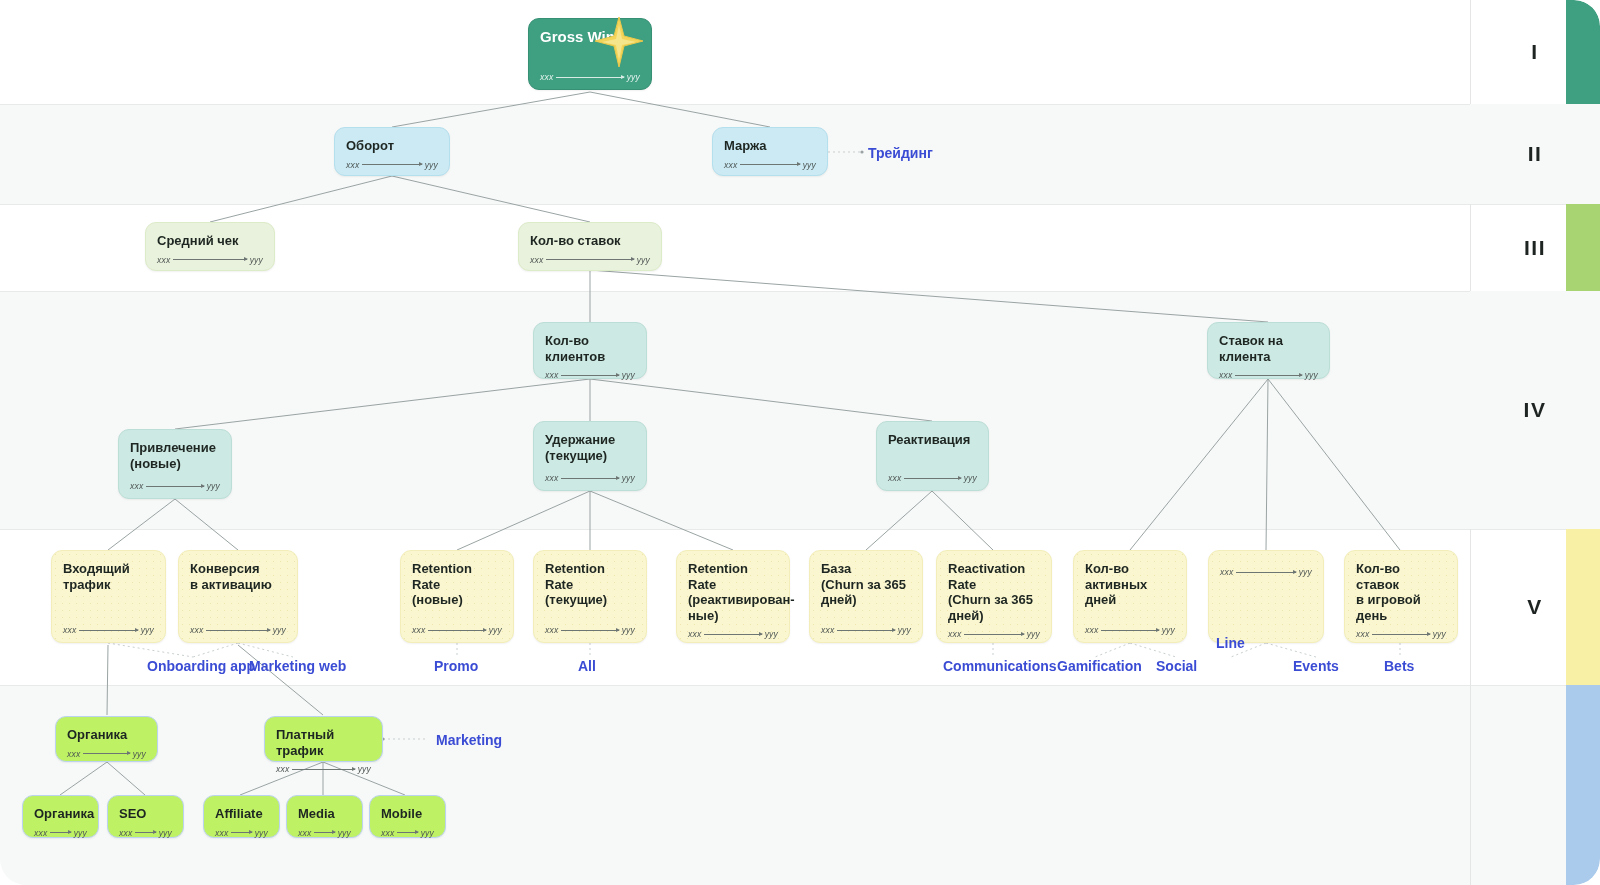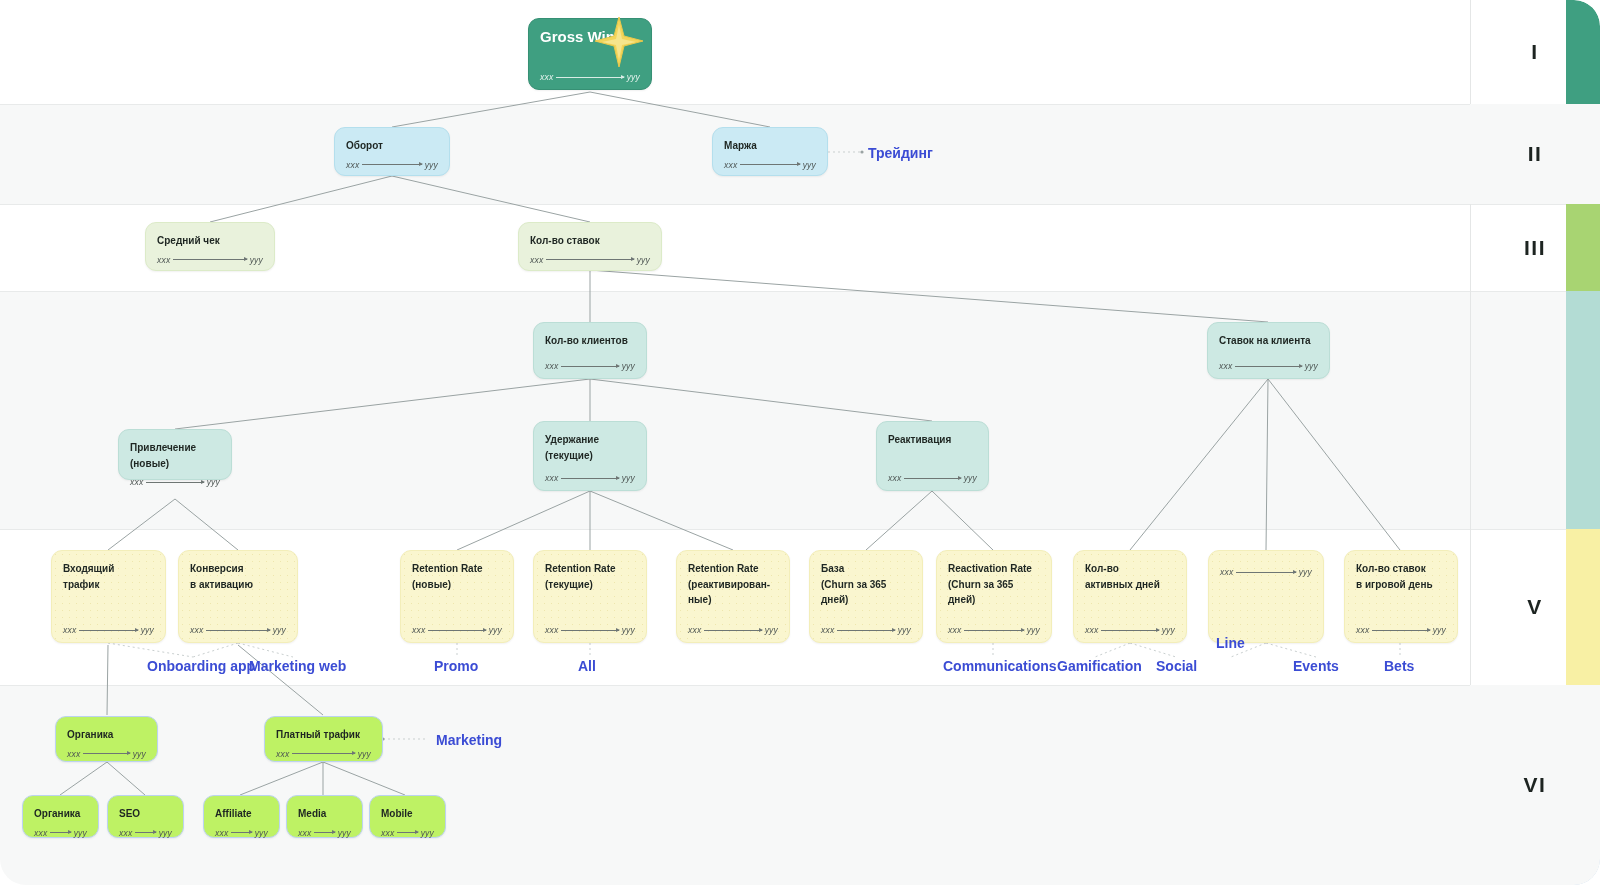--- a/index.html
+++ b/index.html
@@ -70,21 +70,21 @@
   .card {
     position: absolute;
     z-index: 4;
     border-radius: 11px;
     padding: 10px 11px 7px 11px;
     display: flex; flex-direction: column;
     justify-content: space-between;
     box-shadow: 0 1px 2px rgba(0,0,0,.06);
   }
   .card .title {
-    font-size: 10px; font-weight: bold;
+    font-size: 13px; font-weight: bold;
     line-height: 15.5px;
     color: #1e2622;
     white-space: pre-line;
   }
   .metric {
     display: flex; align-items: center;
     gap: 3px; margin-top: 6px;
   }
   .metric .mx, .metric .my {
     font-size: 8.5px; color: #4c5452; font-style: italic;
@@ -271,21 +271,21 @@
 
   <div class="card lvl4" style="left:1207px;top:322px;width:123px;height:57px">
     <div class="title">Ставок на клиента</div>
     <div class="metric">
       <span class="mx">xxx</span>
       <span class="bar"></span>
       <span class="my">yyy</span>
     </div>
   </div>
 
-  <div class="card lvl4" style="left:118px;top:429px;width:114px;height:51px">
+  <div class="card lvl4" style="left:118px;top:429px;width:114px;height:70px">
     <div class="title">Привлечение
 (новые)</div>
     <div class="metric">
       <span class="mx">xxx</span>
       <span class="bar"></span>
       <span class="my">yyy</span>
     </div>
   </div>
 
   <div class="card lvl4" style="left:533px;top:421px;width:114px;height:70px">
@@ -489,25 +489,25 @@
 
     <div class="ruler-row" style="top:0;height:104px">
       <span class="ruler-num">I</span>
     </div>
     <div class="ruler-row shade" style="top:104px;height:100px">
       <span class="ruler-num">II</span>
     </div>
     <div class="ruler-row" style="top:204px;height:87px">
       <span class="ruler-num">III</span>
     </div>
+    <div class="ruler-row shade" style="top:291px;height:238px">
+      <span class="ruler-num">IV</span>
+    </div>
     <div class="ruler-row" style="top:529px;height:156px">
       <span class="ruler-num">V</span>
-    </div>
-    <div class="ruler-row shade" style="top:685px;height:200px">
-      <span class="ruler-num">VI</span>
     </div>
   </div>
 
   <div class="strip first" id="s1" style="top: 0px; height: 104px; background: rgb(63, 159, 129);"></div>
   <div class="strip" id="s2" style="top: 104px; height: 100px; background: rgb(118, 215, 227);"></div>
   <div class="strip" id="s3" style="top: 204px; height: 87px; background: rgb(168, 212, 114);"></div>
   <div class="strip" id="s4" style="top: 291px; height: 238px; background: rgb(179, 220, 212);"></div>
   <div class="strip" id="s5" style="top: 529px; height: 156px; background: rgb(248, 240, 164);"></div>
   <div class="strip last" id="s6" style="top: 685px; height: 200px; background: rgb(171, 203, 237);"></div>
 

